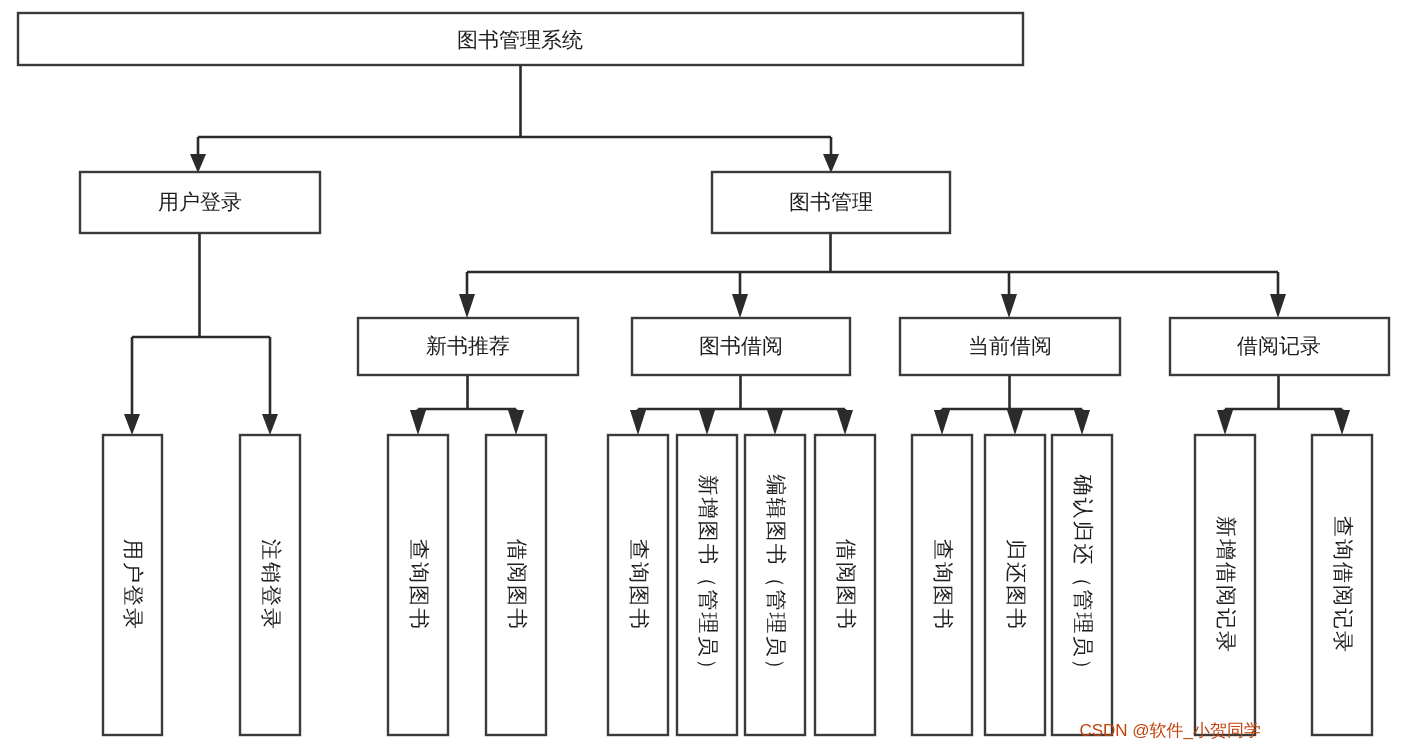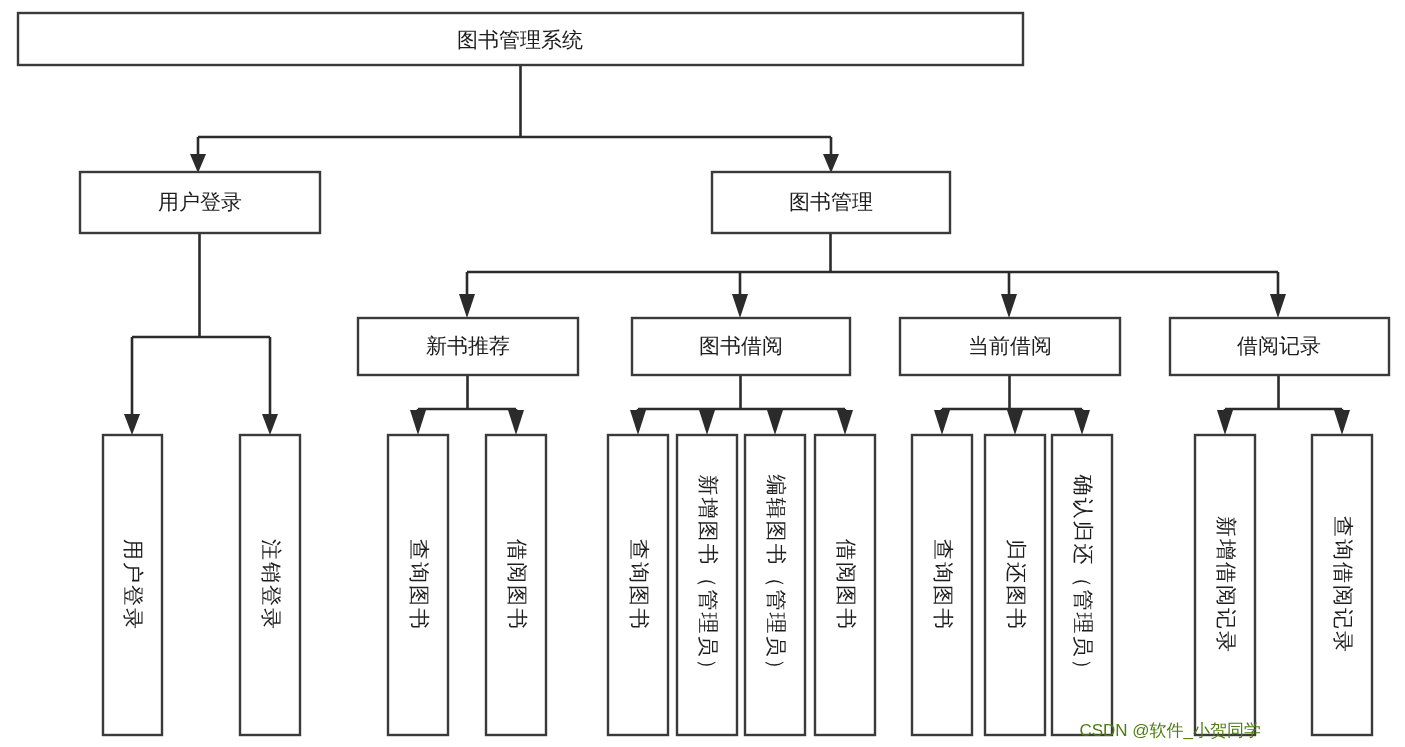--- a/index.html
+++ b/index.html
@@ -57,21 +57,21 @@
     text-anchor: middle;
     dominant-baseline: middle;
     letter-spacing: 2px;
   }
   .watermark-text {
     position: absolute;
     right: 8px;
     bottom: 5px;
     font-family: "Liberation Sans", "DejaVu Sans", sans-serif;
     font-size: 17px;
-    color: #4d7c0f;
+    color: #c2410c;
     white-space: nowrap;
     user-select: none;
   }
 </style>
 </head>
 <body>
 
 <div id="diagram-root">
 
   <svg class="diagram-canvas" viewBox="0 0 1405 747" xmlns="http://www.w3.org/2000/svg">

